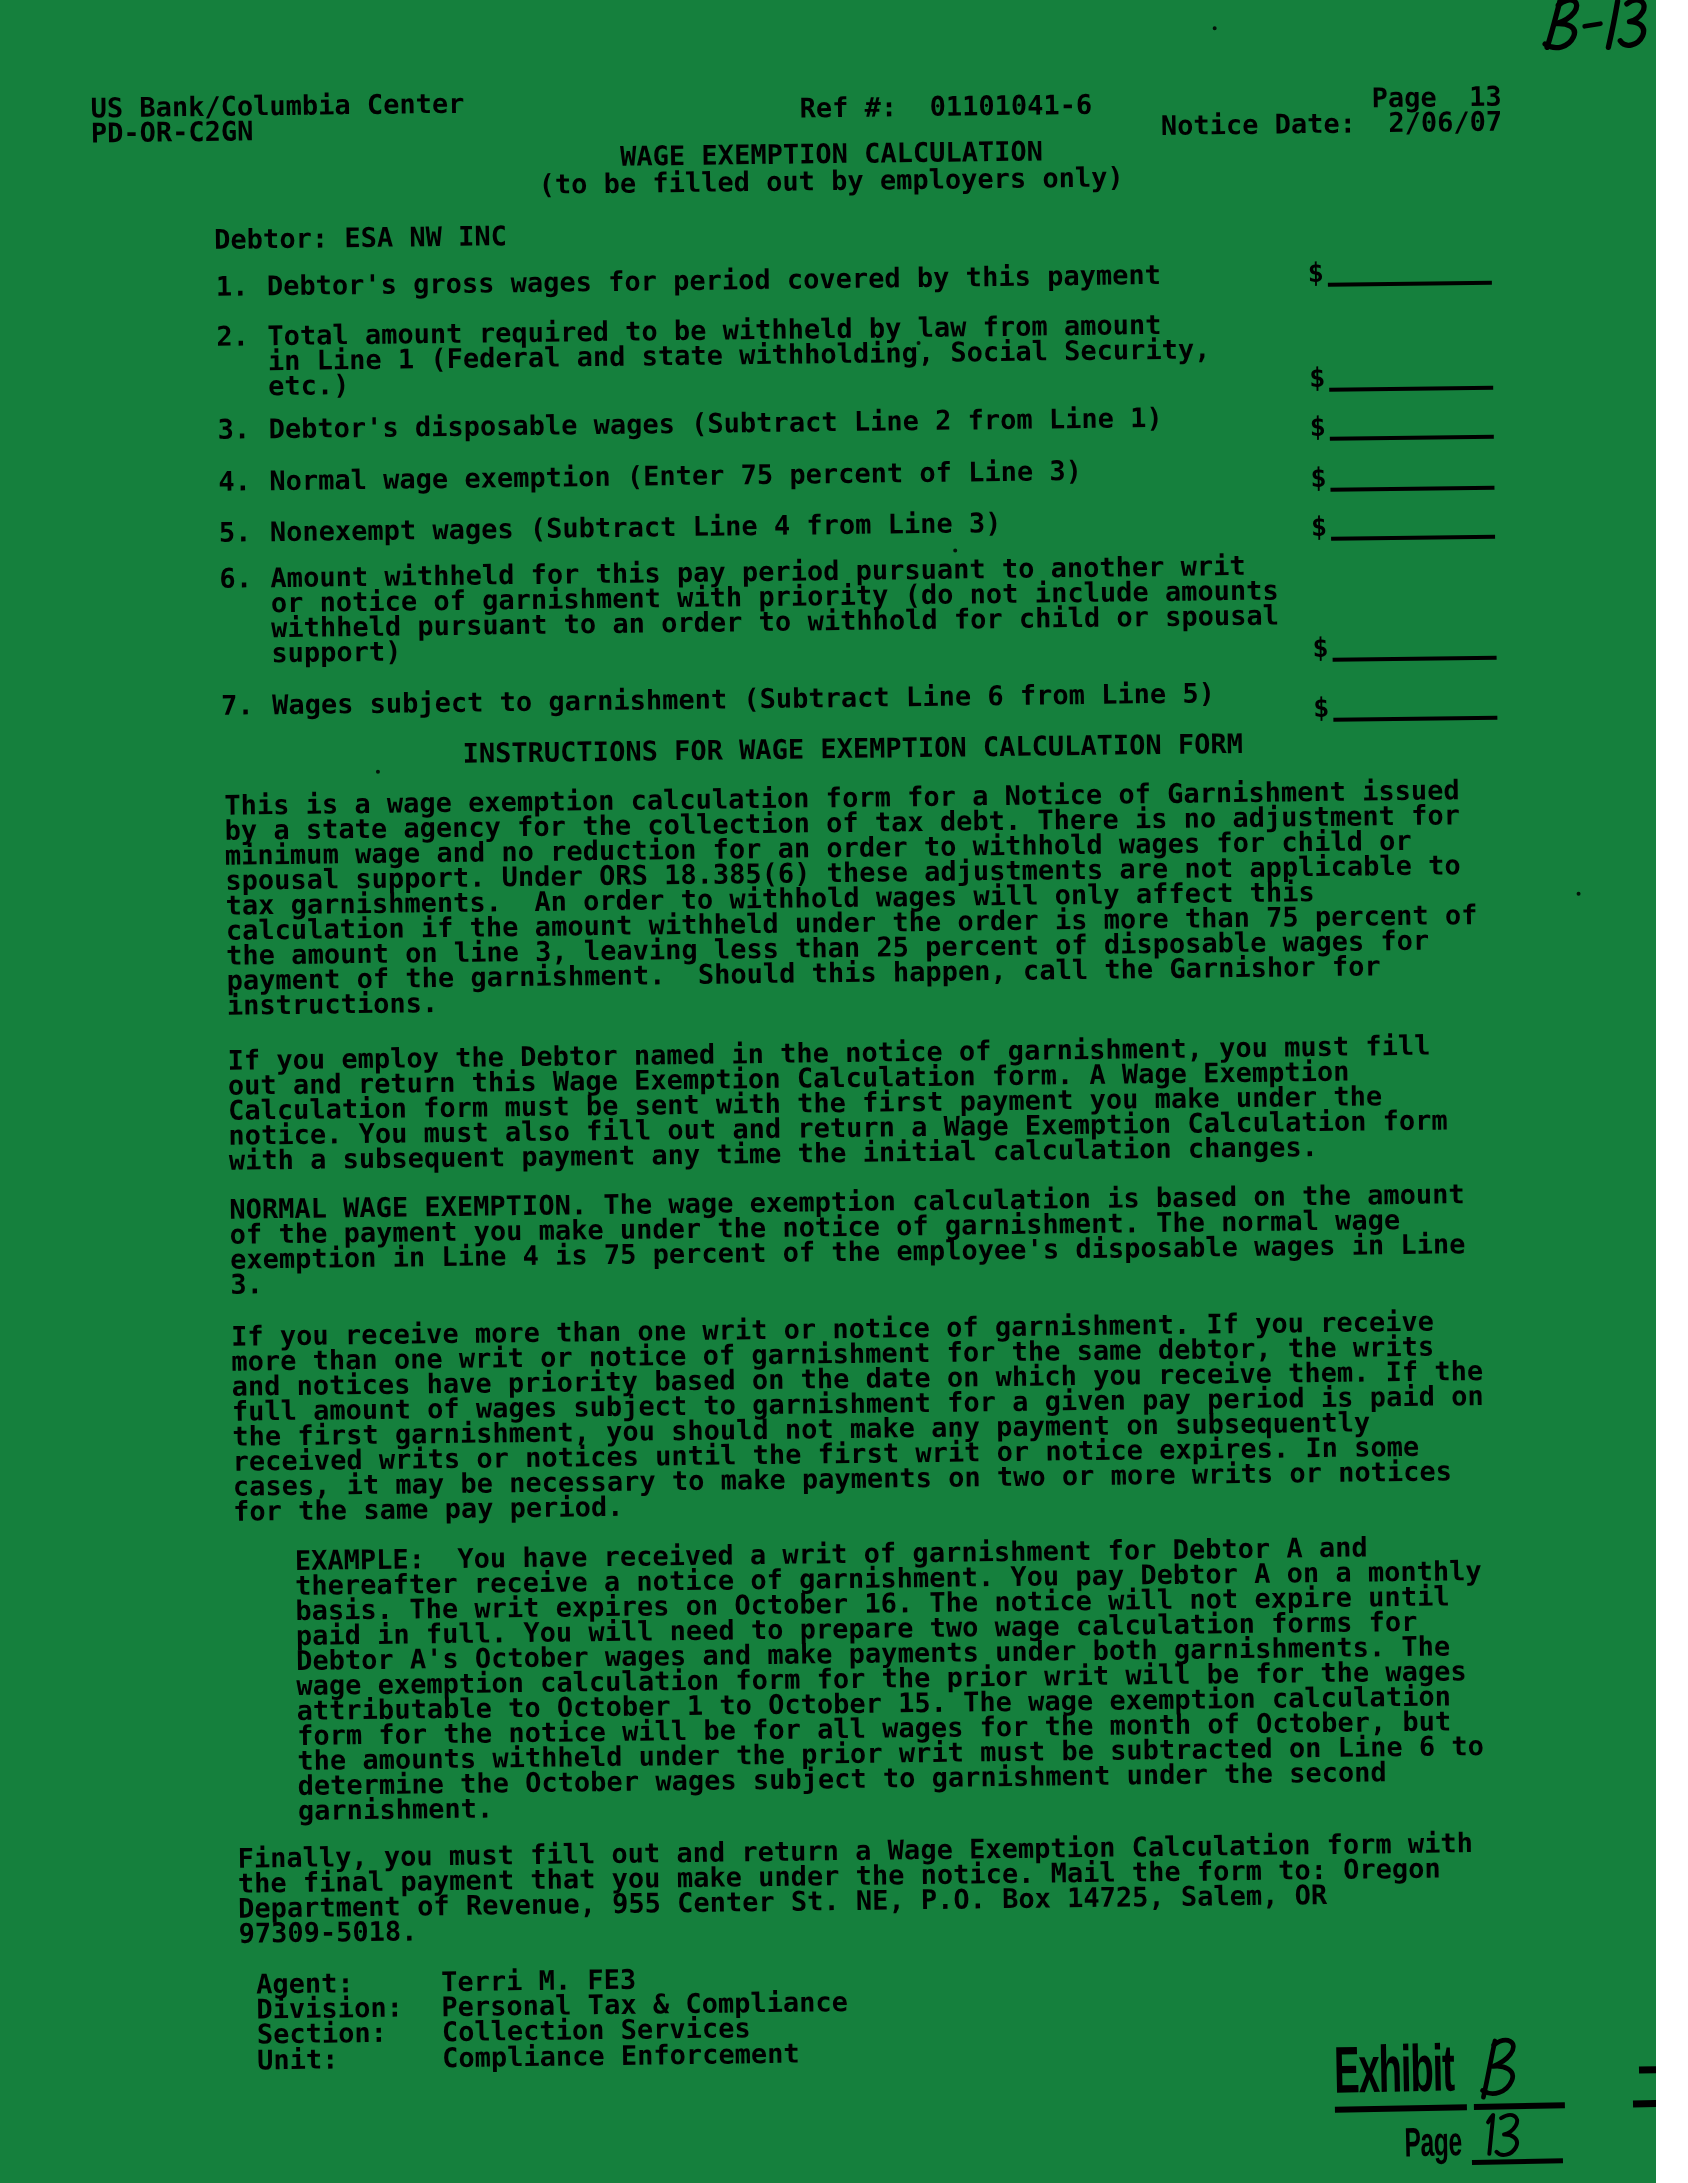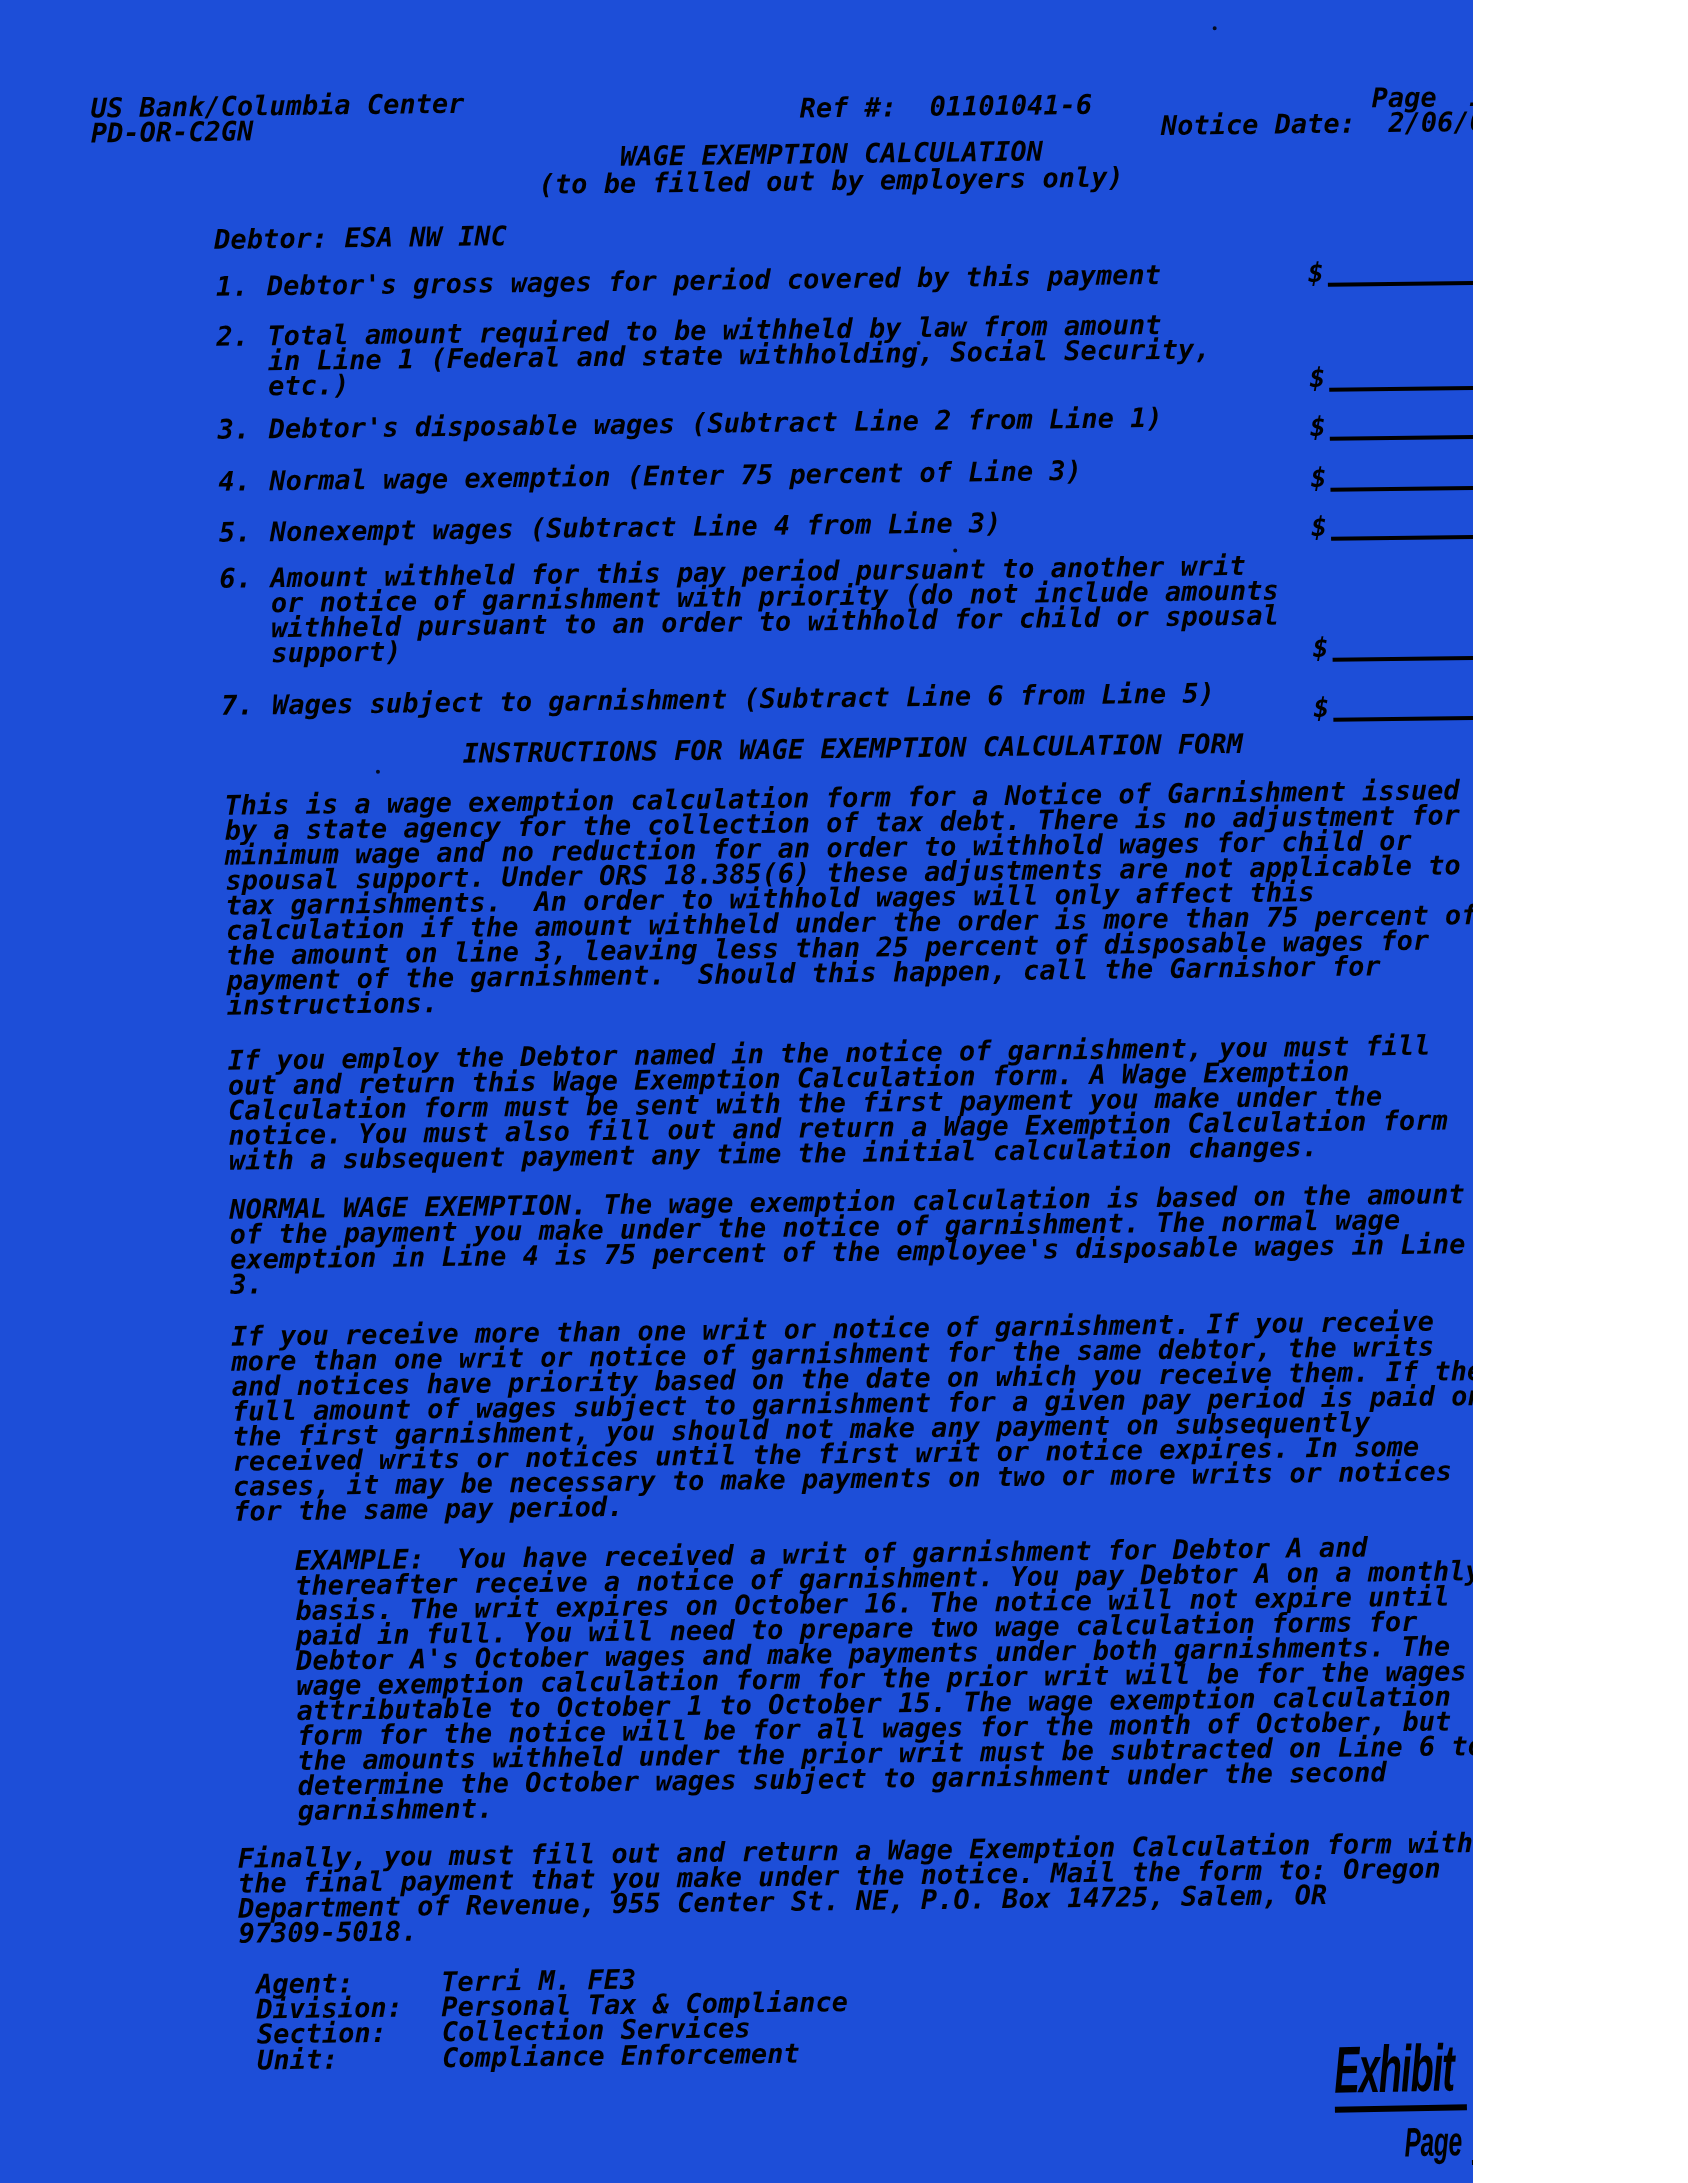--- a/index.html
+++ b/index.html
@@ -1,17 +1,17 @@
 <!DOCTYPE html>
 <html style="font-size:10.6px"><head>
 <meta charset="utf-8">
 <style>
   html,body{margin:0;padding:0;background:#fff;}
-  .page{position:relative;width:1473px;height:2183px;background:#1d4ed8;overflow:hidden;
-        font-family:"DejaVu Sans Mono",monospace;color:#000;font-style:italic;}
+  .page{position:relative;width:1656px;height:2183px;background:#15803d;overflow:hidden;
+        font-family:"DejaVu Sans Mono",monospace;color:#000;}
   .rot{position:absolute;left:0;top:0;width:1689px;height:2183px;transform:rotate(-0.72deg);}
   .t{position:absolute;font-family:"DejaVu Sans Mono",monospace;font-weight:700;
      font-size:27px;line-height:25px;white-space:pre;letter-spacing:0;color:#000;}
   .amt{position:absolute;font-family:"DejaVu Sans Mono",monospace;font-weight:700;
        font-size:27px;line-height:25px;white-space:nowrap;}
   .amt .ln{display:inline-block;width:164px;height:0;border-bottom:4px solid #000;
            vertical-align:-5.3px;margin-left:3.3px;}
   
   .pos-bank{left:103px;top:86px;}
   .pos-ref{left:812px;top:95px;}

